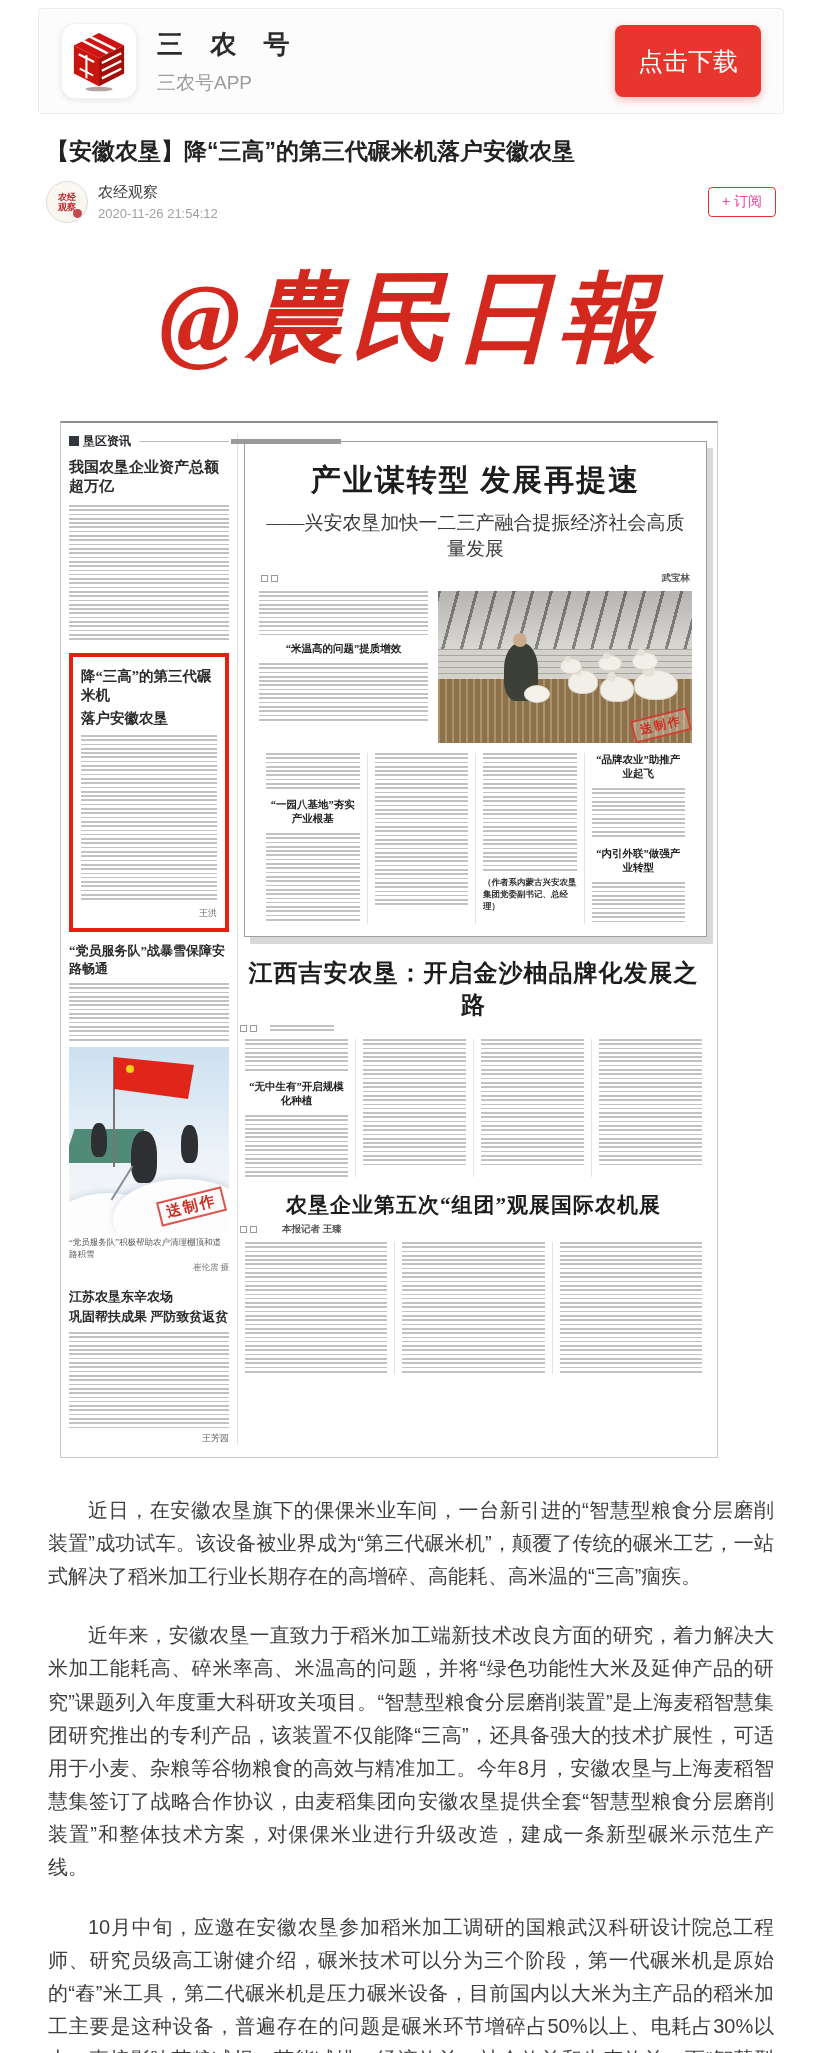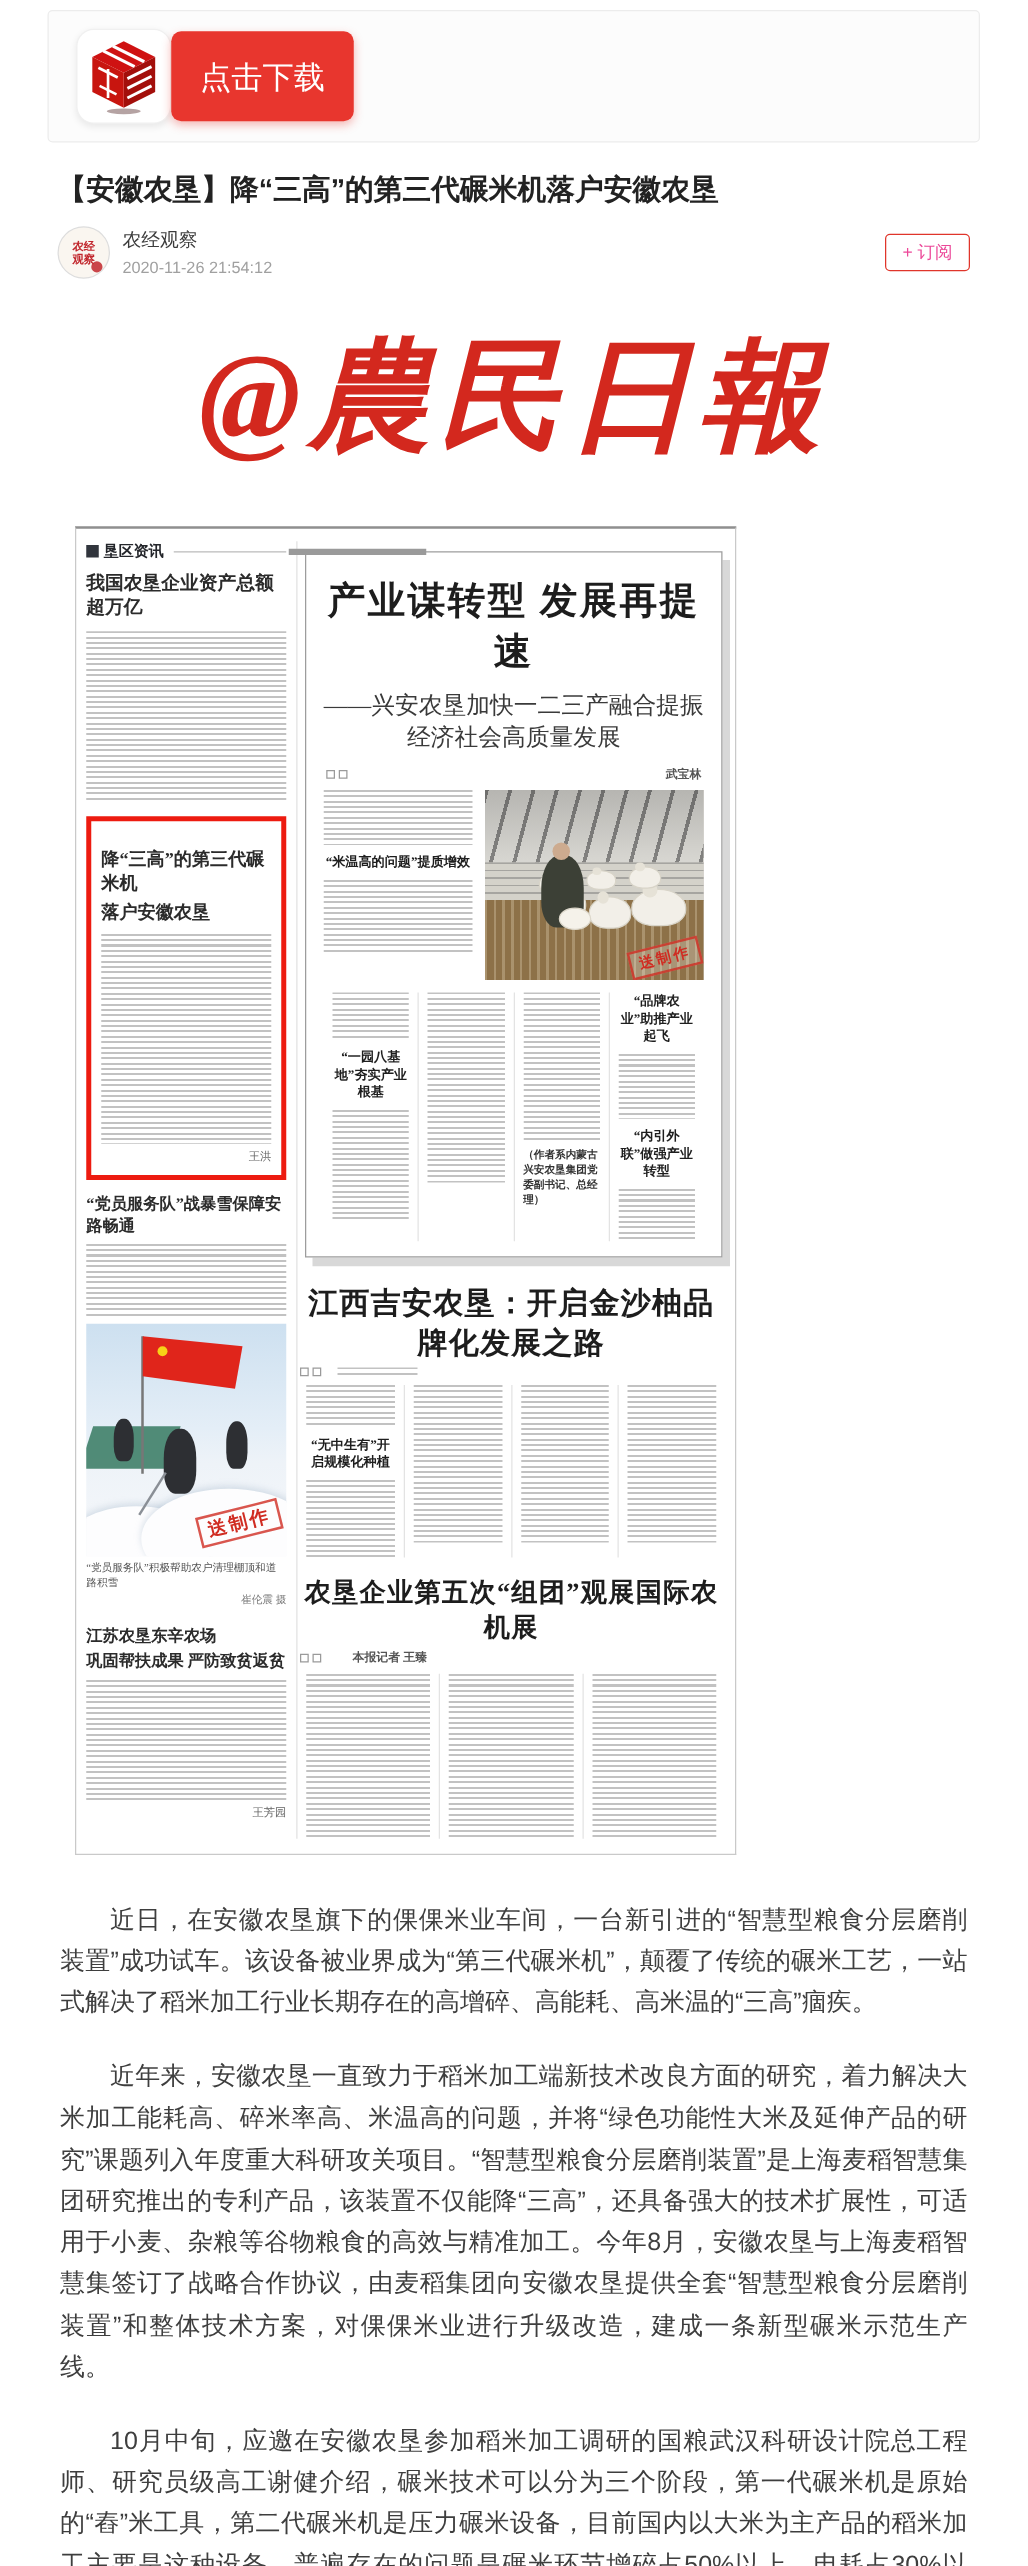--- a/index.html
+++ b/index.html
@@ -30,40 +30,40 @@
   .author-name { font-size:15px; color:#3c3c3c; }
   .author-date { font-size:13px; color:#a0a0a0; margin-top:4px; }
   .subscribe-btn { border:1px solid #e0352b; color:#ec4899; background:#fff; font-size:14px;
     border-radius:4px; padding:5px 13px; cursor:pointer; font-family:"Liberation Sans", sans-serif; }
 
   
   .news-figure { margin:14px 0 0; }
   .masthead { text-align:center; padding:28px 0 30px;
     font-family:"Liberation Serif", serif; font-style:italic; font-weight:700;
     font-size:98px; color:#d3281e; letter-spacing:6px; line-height:1.1; }
-  .paper { width:529px; margin:18px 0 0 60px; border:1px solid #c9c9c9; border-top:2px solid #8f8f8f;
+  .paper { width:658px; margin:18px 0 0 60px; border:1px solid #c9c9c9; border-top:2px solid #8f8f8f;
     background:#fff; padding:10px 8px 12px; }
   .paper-inner { display:flex; }
   .col-left { width:168px; padding-right:8px; }
   .col-main { flex:1; border-left:1px solid #e2e2e2; padding-left:0; position:relative; }
 
   .np-serif { font-family:"Liberation Serif", serif; color:#2b2b2b; }
   .nt { background-image:repeating-linear-gradient(to bottom,#a9a9a9 0px,#a9a9a9 1.6px,transparent 1.6px,transparent 4.3px);
     opacity:.7; filter:blur(.3px); }
   .sec-head { display:flex; align-items:center; margin-bottom:8px; }
   .sec-box { width:10px; height:10px; background:#31353d; margin-right:4px; }
   .sec-label { font-size:12px; font-weight:700; color:#24262b; }
   .sec-line { flex:1; height:1px; background:#bbb; margin-left:8px; }
 
   .np-title1 { font-size:15px; font-weight:700; line-height:1.3; margin:4px 0 8px; }
   .np-title-s { font-size:13px; font-weight:700; line-height:1.35; margin:10px 0 6px; }
   .np-sign { font-size:9px; color:#666; text-align:right; margin-top:4px; }
 
   .red-box { border:4px solid #ed1b10; padding:10px 8px 8px; margin:12px 0 10px; }
-  .red-box .np-title1 { font-size:14.5px; margin-top:12px; }
+  .red-box .np-title1 { font-size:14.5px; margin-top:0; }
 
   
   .feat-box { position:relative; border:1px solid #9d9d9d; box-shadow:6px 7px 0 #d8d8d8;
     margin:8px 2px 20px 6px; padding:18px 14px 12px; background:#fff; }
   .feat-box::before { content:""; position:absolute; top:-3px; left:-14px; width:110px; height:5px; background:#9a9a9a; }
   .feat-head { text-align:center; font-size:30px; font-weight:900; letter-spacing:2px;
     font-family:"Liberation Serif", serif; color:#1d1d1d; }
   .feat-sub { text-align:center; font-size:19px; margin-top:9px; color:#3a3a3a;
     font-family:"Liberation Serif", serif; }
   .byline-row { display:flex; align-items:center; margin:10px 2px 6px; }
@@ -136,20 +136,24 @@
       <line x1="33" y1="34" x2="53" y2="24" stroke="#fff" stroke-width="2.4"></line>
       <line x1="33" y1="42" x2="53" y2="32" stroke="#fff" stroke-width="2.4"></line>
       <line x1="33" y1="50" x2="53" y2="40" stroke="#fff" stroke-width="2.4"></line>
       <polygon points="4,16 30,29 30,58 4,45" fill="#c8150f"></polygon>
       <line x1="9" y1="25" x2="25" y2="33" stroke="#fff" stroke-width="2.2"></line>
       <line x1="17" y1="26" x2="17" y2="50" stroke="#fff" stroke-width="2.2"></line>
       <line x1="10" y1="40" x2="24" y2="47" stroke="#fff" stroke-width="2"></line>
       <ellipse cx="30" cy="61" rx="14" ry="2.4" fill="rgba(70,25,25,.4)"></ellipse>
     </svg>
   </div>
+  <div class="app-meta">
+    <div class="app-name">三 农 号</div>
+    <div class="app-sub">三农号APP</div>
+  </div>
   <button class="dl-btn">点击下载</button>
 </div>
 
 <h1 class="article-title">【安徽农垦】降“三高”的第三代碾米机落户安徽农垦</h1>
 
 <div class="author-row">
   <div class="avatar">
     <span>农经</span>
     <span>观察</span>
     <i></i>

